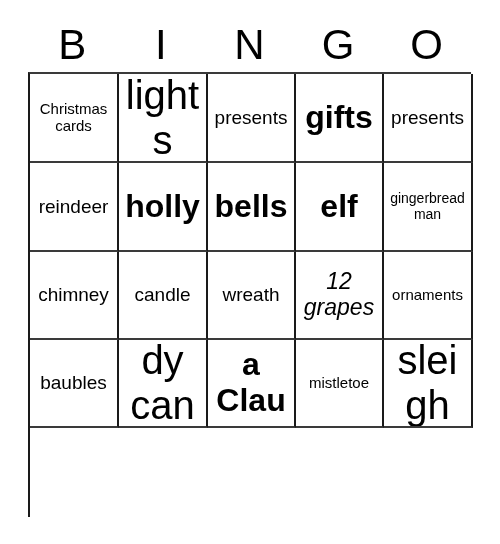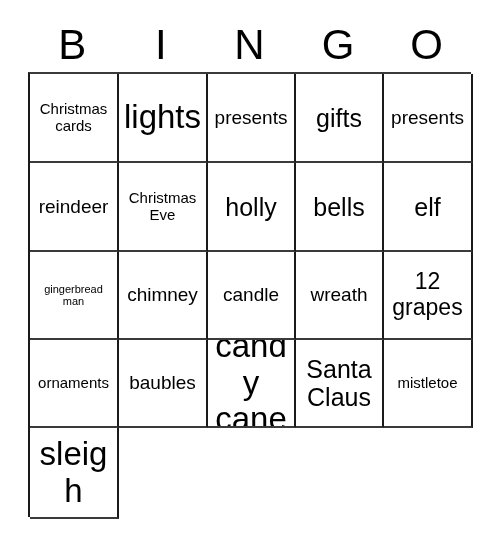--- a/index.html
+++ b/index.html
@@ -71,26 +71,26 @@
     overflow: hidden;
   }
   .cell-text {
     display: block;
     width: 100%;
     line-height: 1.12;
     word-wrap: break-word;
   }
 
   
-  .fs-xs  { font-size: 11px; }
+  .fs-xs  { font-size: 14px; }
   .fs-sm  { font-size: 15px; }
   .fs-md  { font-size: 19px; }
-  .fs-lg  { font-size: 23px; }
-  .fs-xl  { font-size: 33px; }
-  .fs-xxl { font-size: 25px; }
+  .fs-lg  { font-size: 23px; font-style: italic; }
+  .fs-xl  { font-size: 40px; }
+  .fs-xxl { font-size: 32px; font-weight: bold; }
 </style>
 </head>
 <body>
 
 <div id="bingo-card">
 
   <div id="header-row">
       <div class="header-letter">B</div>
       <div class="header-letter">I</div>
       <div class="header-letter">N</div>
@@ -109,23 +109,20 @@
         <span class="cell-text fs-md">presents</span>
       </div>
       <div class="cell">
         <span class="cell-text fs-xxl">gifts</span>
       </div>
       <div class="cell">
         <span class="cell-text fs-md">presents</span>
       </div>
       <div class="cell">
         <span class="cell-text fs-md">reindeer</span>
-      </div>
-      <div class="cell">
-        <span class="cell-text fs-sm">Christmas Eve</span>
       </div>
       <div class="cell">
         <span class="cell-text fs-xxl">holly</span>
       </div>
       <div class="cell">
         <span class="cell-text fs-xxl">bells</span>
       </div>
       <div class="cell">
         <span class="cell-text fs-xxl">elf</span>
       </div>

